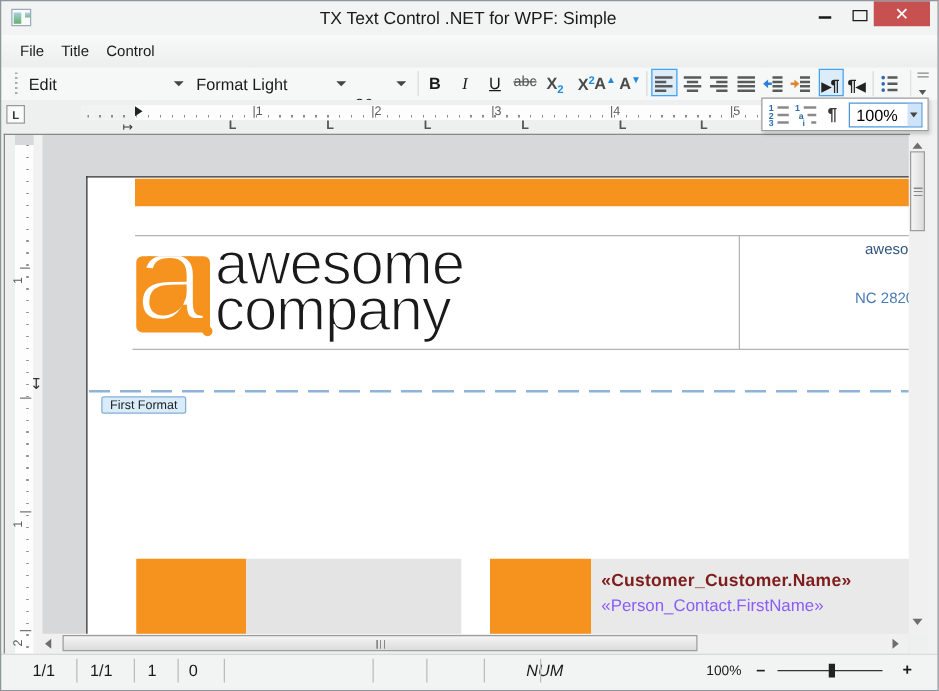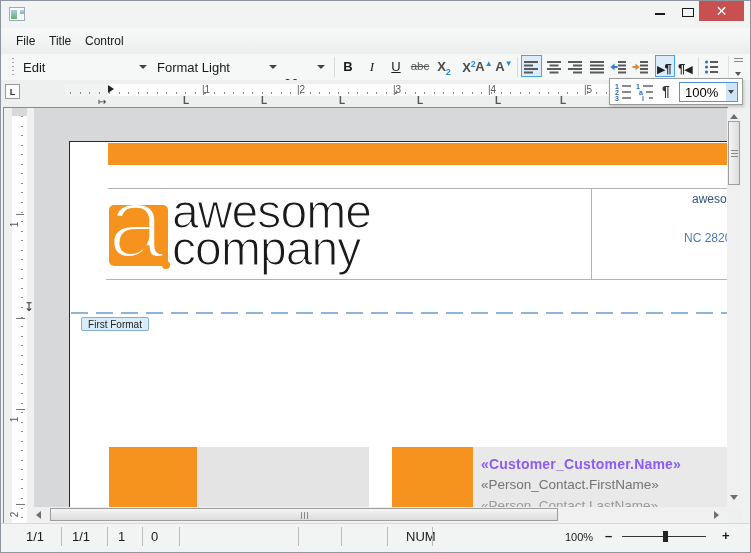--- a/index.html
+++ b/index.html
@@ -53,22 +53,22 @@
 #logotext{left:102px;top:52px;font-size:48px;line-height:36.5px;color:#1a1a1a;letter-spacing:-0.9px;-webkit-text-stroke:1.2px #fff;}
 #addr1{left:622px;top:50px;font-size:12px;color:#31557f;white-space:nowrap;}
 #addr2{left:614px;top:89px;font-size:12px;color:#4a7ab5;white-space:nowrap;}
 #dashline{left:1px;top:170px;width:656px;height:2px;background:repeating-linear-gradient(90deg,#8eb4d9 0 17px,transparent 17px 25px);}
 #fhtag{left:11px;top:175px;width:68px;height:14px;background:#d9ecfa;border:1px solid #86add2;font-size:10px;color:#222;text-align:center;line-height:13px;box-sizing:border-box;border-radius:2px;}
 #invoice{left:37px;top:182px;font-size:38.5px;color:#777;letter-spacing:3px;-webkit-text-stroke:1px #fff;}
 #row2a{left:39px;top:305px;width:88px;height:62px;}
 #row2g1{left:127px;top:305px;width:172px;height:62px;background:#e4e4e4;}
 #row2b{left:322px;top:305px;width:81px;height:62px;}
 #row2g2{left:403px;top:305px;width:256px;height:62px;background:#e9e9e9;}
-#mf1{left:411px;top:314px;font-size:14px;letter-spacing:0.2px;font-weight:bold;color:#8b5cf6;}
-#mf2{left:411px;top:335px;font-size:13.5px;color:#737373;}
+#mf1{left:411px;top:314px;font-size:14px;letter-spacing:0.2px;font-weight:bold;color:#7f1d1d;}
+#mf2{left:411px;top:335px;font-size:13.5px;color:#8b5cf6;}
 #mf3{left:411px;top:356px;font-size:13.5px;color:#9a9a9a;}
 
 #vsb{left:727px;top:108px;width:15px;height:399px;background:#f0f0f0;}
 #vsb .arr{position:absolute;left:3px;width:0;height:0;border-left:4px solid transparent;border-right:4px solid transparent;}
 #vthumb{position:absolute;left:1px;top:13px;width:12px;height:64px;background:linear-gradient(90deg,#f5f5f5,#dcdcdc);border:1px solid #9d9d9d;box-sizing:border-box;}
 #vthumb .grip{position:absolute;left:2px;top:28px;width:7px;height:8px;background:repeating-linear-gradient(180deg,#888 0 1px,transparent 1px 3px);}
 #hsb{left:29px;top:507px;width:698px;height:16px;background:#f0f0f0;}
 #hthumb{position:absolute;left:21px;top:1px;width:508px;height:13px;background:linear-gradient(#f5f5f5,#dcdcdc);border:1px solid #9d9d9d;box-sizing:border-box;}
 #hthumb .grip{position:absolute;left:250px;top:3px;width:8px;height:7px;background:repeating-linear-gradient(90deg,#888 0 1px,transparent 1px 3px);}
 #corner{left:727px;top:507px;width:16px;height:16px;background:#eef0f0;}
@@ -87,20 +87,21 @@
 .pilcrow{font-size:14px;color:#3a3a3a;font-weight:bold;}
 </style></head>
 <body>
 <div id="win">
   <div id="winborder"></div>
   <div class="abs" id="titlebar"></div>
   <div class="abs" id="appicon">
       <div class="g1"></div>
       <div class="g2"></div>
     </div>
+  <div class="abs" id="title">TX Text Control .NET for WPF: Simple</div>
   <div class="abs" id="btn-min"></div>
   <div class="abs" id="btn-max"></div>
   <div class="abs" id="btn-close">✕</div>
 
   <div class="abs" id="menubar"></div>
   <div class="abs menu" style="left:16px;top:34px;">File</div>
   <div class="abs menu" style="left:49px;top:34px;">Title</div>
   <div class="abs menu" style="left:85px;top:34px;">Control</div>
 
   <div class="abs" id="toolbar"></div>
@@ -241,21 +242,20 @@
       <div class="abs" id="addr1">awesome</div>
       <div class="abs" id="addr2">NC 28202</div>
       <div class="abs" id="dashline"></div>
       <div class="abs" id="fhtag">First Format</div>
       <div class="abs orange" id="row2a"></div>
       <div class="abs" id="row2g1"></div>
       <div class="abs orange" id="row2b"></div>
       <div class="abs" id="row2g2"></div>
       <div class="abs" id="mf1">«Customer_Customer.Name»</div>
       <div class="abs" id="mf2">«Person_Contact.FirstName»</div>
-      <div class="abs" id="mf3">«Person_Contact.LastName»</div>
     </div>
   </div>
 
   <div class="abs" id="vsb">
     <div class="arr" style="top:6px;border-bottom:5px solid #6e6e6e;"></div>
     <div id="vthumb">
         <div class="grip"></div>
       </div>
     <div class="arr" style="top:387px;border-top:5px solid #6e6e6e;"></div>
   </div>
@@ -273,21 +273,21 @@
   <div class="abs ssep" style="left:61px;top:527px;"></div>
   <div class="abs stext" style="left:72px;top:529px;">1/1</div>
   <div class="abs ssep" style="left:107px;top:527px;"></div>
   <div class="abs stext" style="left:118px;top:529px;">1</div>
   <div class="abs ssep" style="left:142px;top:527px;"></div>
   <div class="abs stext" style="left:151px;top:529px;">0</div>
   <div class="abs ssep" style="left:179px;top:527px;"></div>
   <div class="abs ssep" style="left:298px;top:527px;"></div>
   <div class="abs ssep" style="left:341px;top:527px;"></div>
   <div class="abs ssep" style="left:387px;top:527px;"></div>
-  <div class="abs stext" style="left:406px;top:529px;">NUM</div>
+  <div class="abs stext" style="left:421px;top:529px;font-style:italic;">NUM</div>
   <div class="abs ssep" style="left:432px;top:527px;"></div>
   <div class="abs stext" style="left:565px;top:531px;font-size:11px;">100%</div>
   <div class="abs stext" style="left:605px;top:528px;font-weight:bold;">–</div>
   <div class="abs" id="zoomslider"></div>
   <div class="abs" id="zoomthumb"></div>
   <div class="abs stext" style="left:722px;top:528px;font-weight:bold;">+</div>
 
   <div class="abs" id="popup">
     <svg style="position:absolute;left:5px;top:4px;" width="17" height="19">
         <g stroke="#8a8a8a" stroke-width="2">

